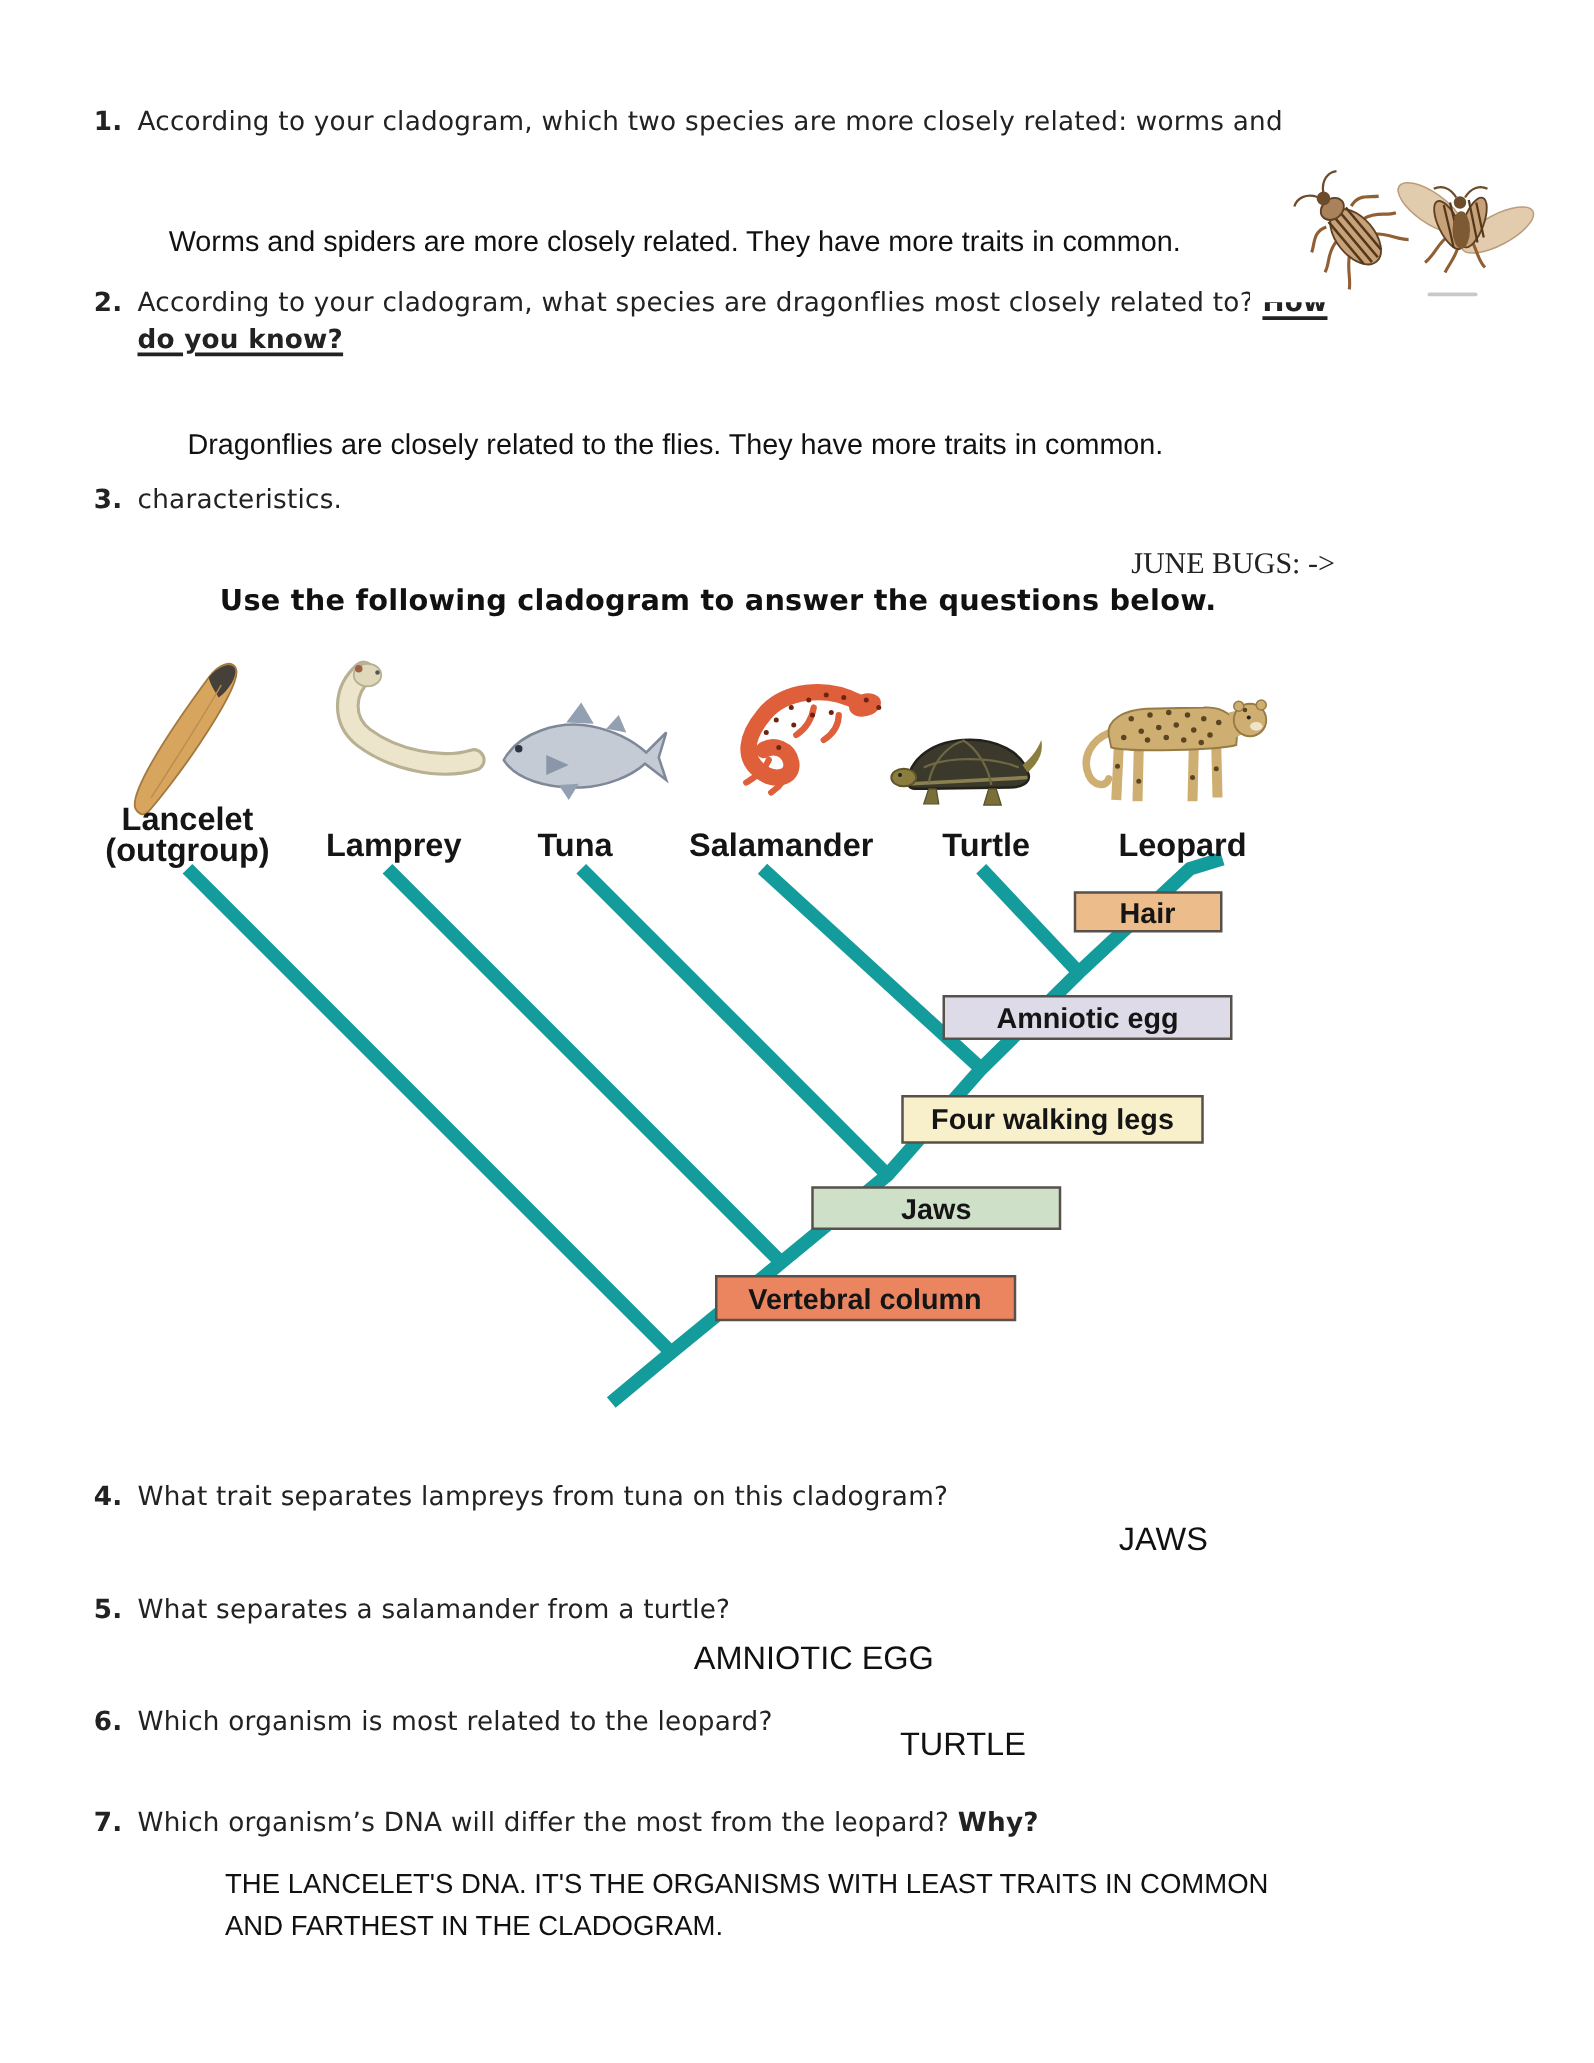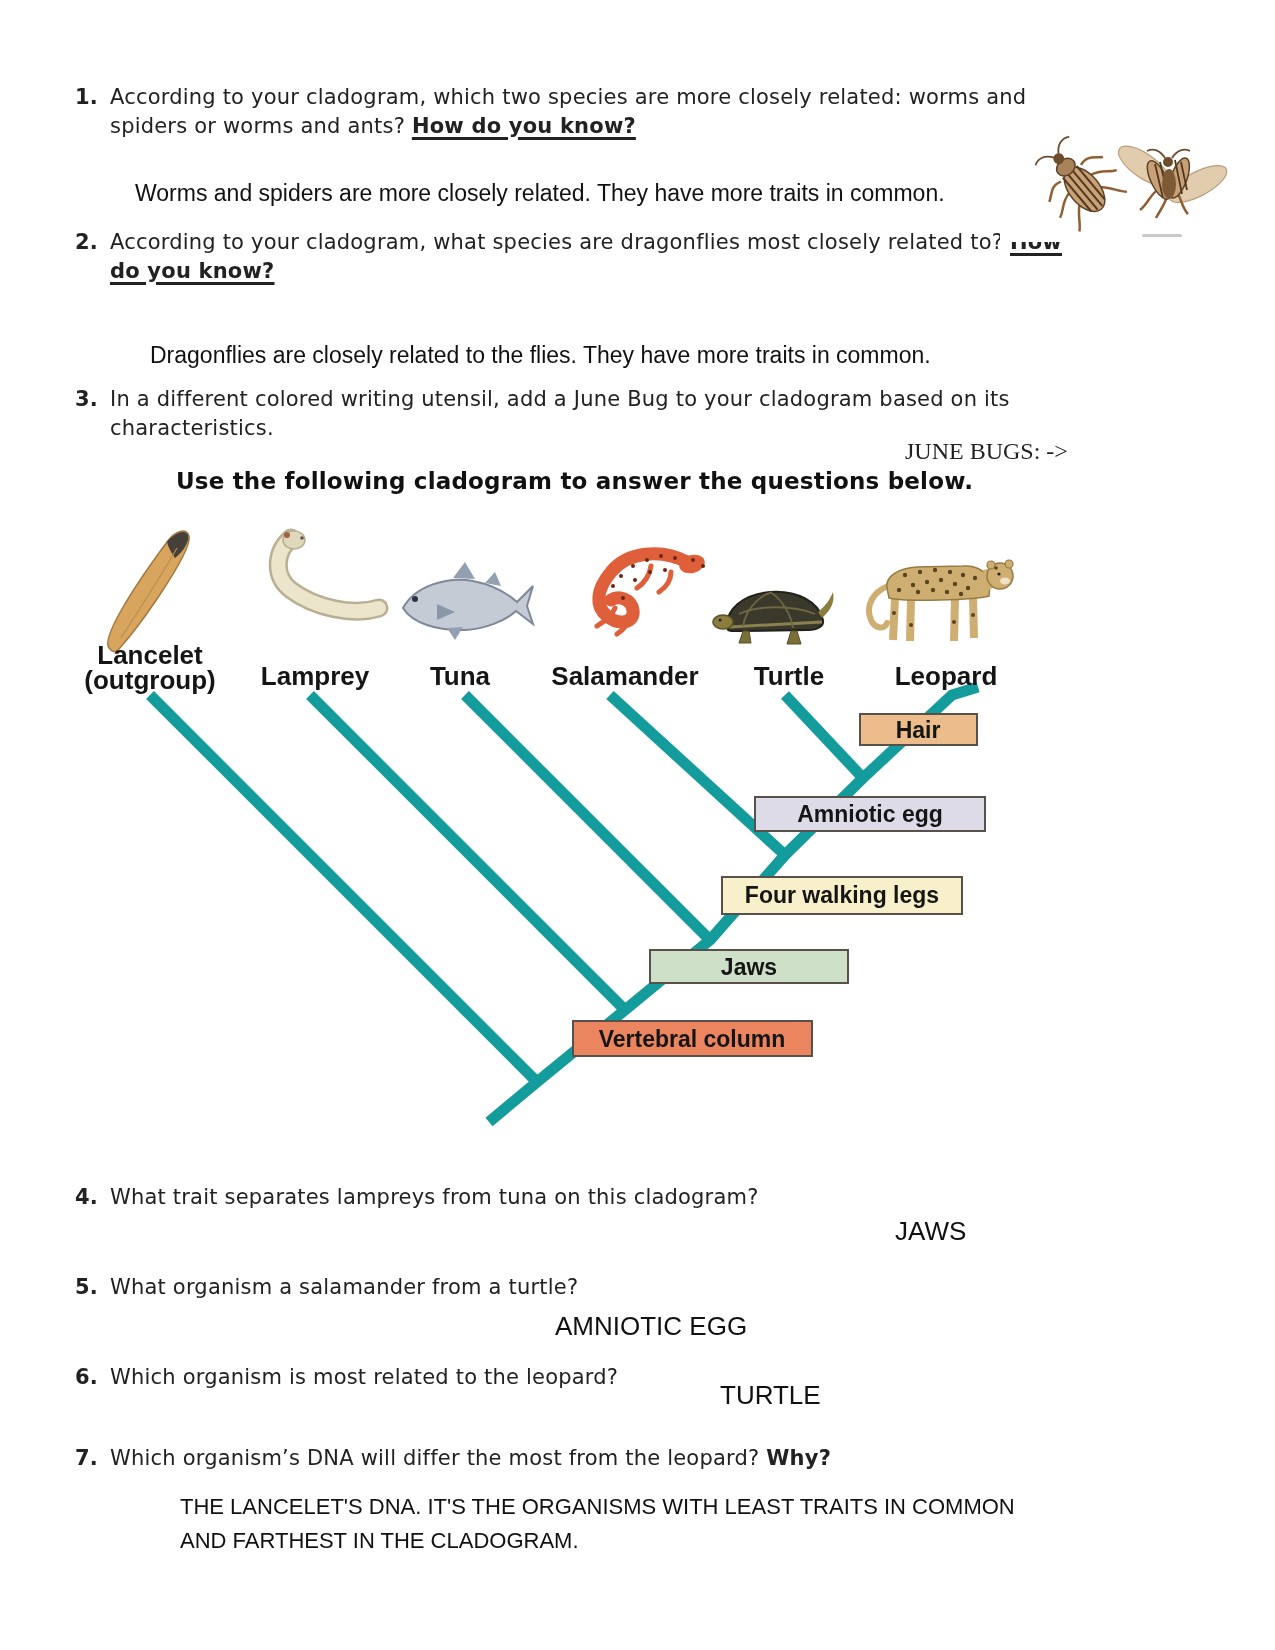--- a/index.html
+++ b/index.html
@@ -24,38 +24,36 @@
   .species-label{font-weight:bold;font-size:26px;fill:#151515;}
   .trait-label{font-weight:bold;font-size:23px;fill:#151515;}
 </style>
 </head>
 <body>
 
 <div class="q" style="top:83px">
   <span class="num">1.</span>
   <div class="qtext">
     <div>According to your cladogram, which two species are more closely related: worms and</div>
-    <div><span>spiders or worms and ants? </span><span class="bu">How do you know?</span></div>
   </div>
 </div>
 <div class="ans ans23" style="left:135px;top:180px">Worms and spiders are more closely related. They have more traits in common.</div>
 
 <div class="q" style="top:228px">
   <span class="num">2.</span>
   <div class="qtext">
     <div><span>According to your cladogram, what species are dragonflies most closely related to? </span><span class="bu">How</span></div>
     <div><span class="bu">do you know?</span></div>
   </div>
 </div>
 <div class="ans ans23" style="left:150px;top:342px">Dragonflies are closely related to the flies. They have more traits in common.</div>
 
 <div class="q" style="top:385px">
   <span class="num">3.</span>
   <div class="qtext">
-    <div>In a different colored writing utensil, add a June Bug to your cladogram based on its</div>
     <div>characteristics.</div>
   </div>
 </div>
 <div class="note">JUNE BUGS: -&gt;</div>
 
 <div class="header">Use the following cladogram to answer the questions below.</div>
 
 <svg id="beetles" width="232" height="120" viewBox="0 0 232 120">
   <rect x="0" y="0" width="232" height="120" fill="#ffffff"></rect>
 
@@ -220,21 +218,21 @@
   <span class="num">4.</span>
   <div class="qtext">
       <div>What trait separates lampreys from tuna on this cladogram?</div>
     </div>
 </div>
 <div class="ans ans26" style="left:895px;top:1216px">JAWS</div>
 
 <div class="q" style="top:1273px">
   <span class="num">5.</span>
   <div class="qtext">
-      <div>What organism a salamander from a turtle?</div>
+      <div>What separates a salamander from a turtle?</div>
     </div>
 </div>
 <div class="ans ans26" style="left:555px;top:1311px">AMNIOTIC EGG</div>
 
 <div class="q" style="top:1363px">
   <span class="num">6.</span>
   <div class="qtext">
       <div>Which organism is most related to the leopard?</div>
     </div>
 </div>

